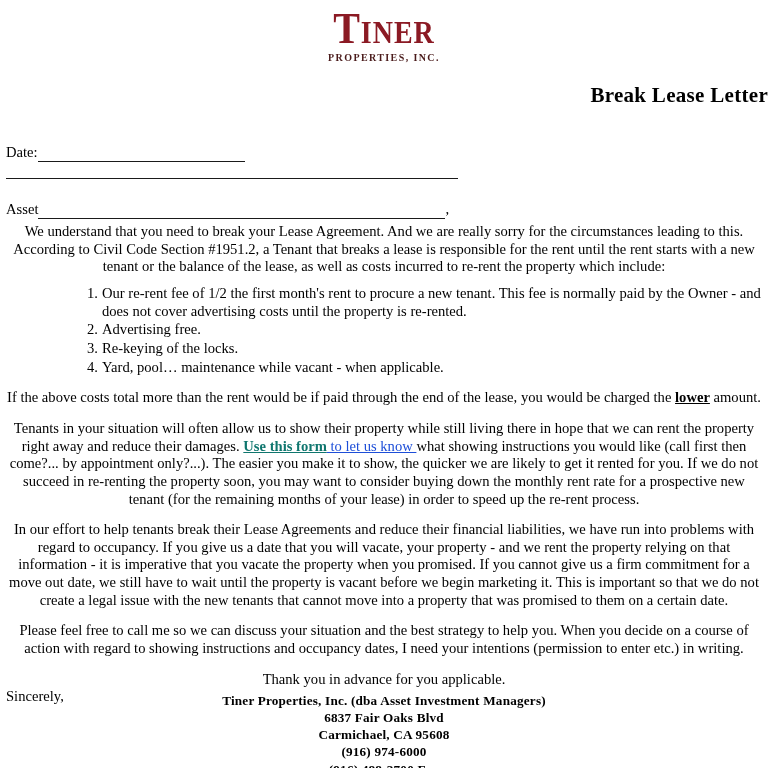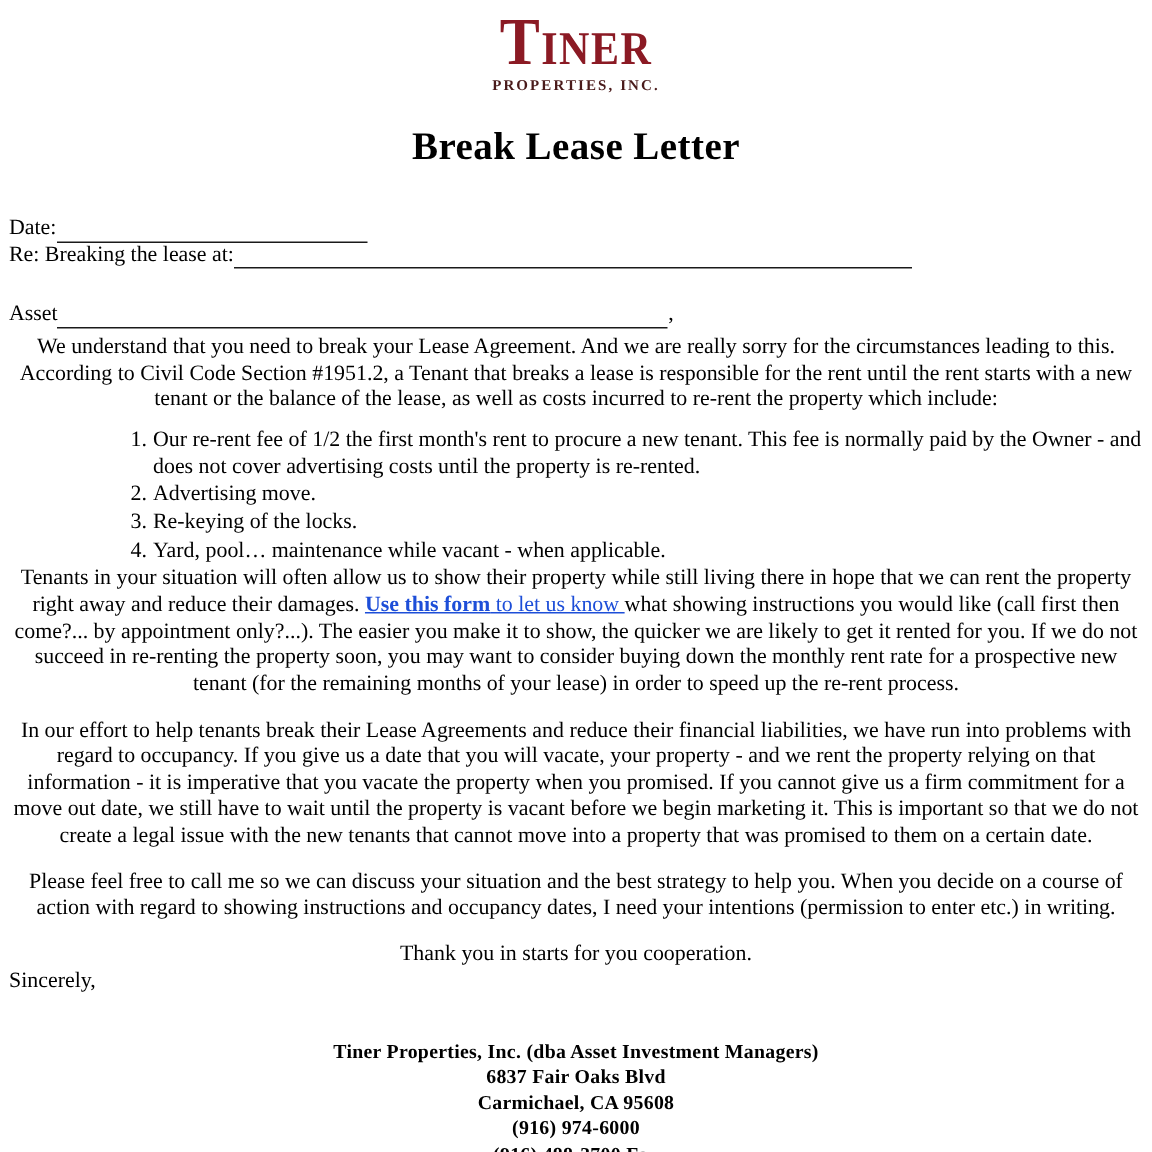--- a/index.html
+++ b/index.html
@@ -53,23 +53,23 @@
     letter-spacing: 1.4px;
     color: #4a1b1b;
   }
 
   
   .doc-title {
     position: absolute;
     top: 83px;
     left: 0;
     width: 768px;
-    text-align: center;
-    font-weight: bold;
-    font-size: 26px;
+    text-align: right;
+    font-weight: bold;
+    font-size: 21px;
     letter-spacing: 0.3px;
   }
 
   
   .content {
     position: absolute;
     top: 144px;
     left: 6px;
     width: 756px;
     font-size: 14.6px;
@@ -113,21 +113,21 @@
     width: 20px;
     text-align: right;
   }
 
   .u-bold {
     font-weight: bold;
     text-decoration: underline;
   }
   .link-strong {
     font-weight: bold;
-    color: #1d4ed8;
+    color: #0f766e;
     text-decoration: underline;
   }
   .link-plain {
     color: #1d4ed8;
     text-decoration: underline;
   }
 
   .sign-row { white-space: nowrap; margin-top: 2px; }
 
   
@@ -153,43 +153,44 @@
     <span class="logo-word">Tiner</span>
     <span class="logo-sub">PROPERTIES, INC.</span>
   </div>
 
   <div class="doc-title">Break Lease Letter</div>
 
   <div class="content">
 
     <div class="field-line"><span>Date:</span><span class="rule rule-date"></span></div>
 
-    <div class="field-line"><span>Re: Breaking the lease at:</span><span class="rule rule-re"></span></div>
+    <div class="field-line"><span class="rule rule-re"></span></div>
 
     <div class="gap-md"></div>
 
     <div class="field-line"><span>Asset</span><span class="rule rule-dear"></span><span>,</span></div>
 
     <p class="para" style="margin-top:4px">We understand that you need to break your Lease Agreement. And we are really sorry for the circumstances leading to this. According to Civil Code Section #1951.2, a Tenant that breaks a lease is responsible for the rent until the rent starts with a new tenant or the balance of the lease, as well as costs incurred to re-rent the property which include:</p>
 
     <ul class="list">
       <li><span class="num">1.</span><span>Our re-rent fee of 1/2 the first month's rent to procure a new tenant. This fee is normally paid by the Owner - and does not cover advertising costs until the property is re-rented.</span></li>
-      <li><span class="num">2.</span><span>Advertising move.</span></li>
+      <li><span class="num">2.</span><span>Advertising free.</span></li>
       <li><span class="num">3.</span><span>Re-keying of the locks.</span></li>
       <li><span class="num">4.</span><span>Yard, pool… maintenance while vacant - when applicable.</span></li>
     </ul>
 
+    <p class="para" style="margin-top:13px"><span>If the above costs total more than the rent would be if paid through the end of the lease, you would be charged the </span><span class="u-bold">lower</span><span> amount.</span></p>
 
     <p class="para"><span>Tenants in your situation will often allow us to show their property while still living there in hope that we can rent the property right away and reduce their damages. </span><a href="#" class="link-strong">Use this form</a><a href="#" class="link-plain"> to let us know </a><span>what showing instructions you would like (call first then come?... by appointment only?...). The easier you make it to show, the quicker we are likely to get it rented for you. If we do not succeed in re-renting the property soon, you may want to consider buying down the monthly rent rate for a prospective new tenant (for the remaining months of your lease) in order to speed up the re-rent process.</span></p>
 
     <p class="para">In our effort to help tenants break their Lease Agreements and reduce their financial liabilities, we have run into problems with regard to occupancy. If you give us a date that you will vacate, your property - and we rent the property relying on that information - it is imperative that you vacate the property when you promised. If you cannot give us a firm commitment for a move out date, we still have to wait until the property is vacant before we begin marketing it. This is important so that we do not create a legal issue with the new tenants that cannot move into a property that was promised to them on a certain date.</p>
 
     <p class="para">Please feel free to call me so we can discuss your situation and the best strategy to help you. When you decide on a course of action with regard to showing instructions and occupancy dates, I need your intentions (permission to enter etc.) in writing.</p>
 
-    <p class="para">Thank you in starts for you cooperation.</p>
+    <p class="para">Thank you in advance for you applicable.</p>
 
     <div>Sincerely,</div>
 
 
   </div>
 
   <div class="footer">
     <div>Tiner Properties, Inc. (dba Asset Investment Managers)</div>
     <div>6837 Fair Oaks Blvd</div>
     <div>Carmichael, CA 95608</div>

